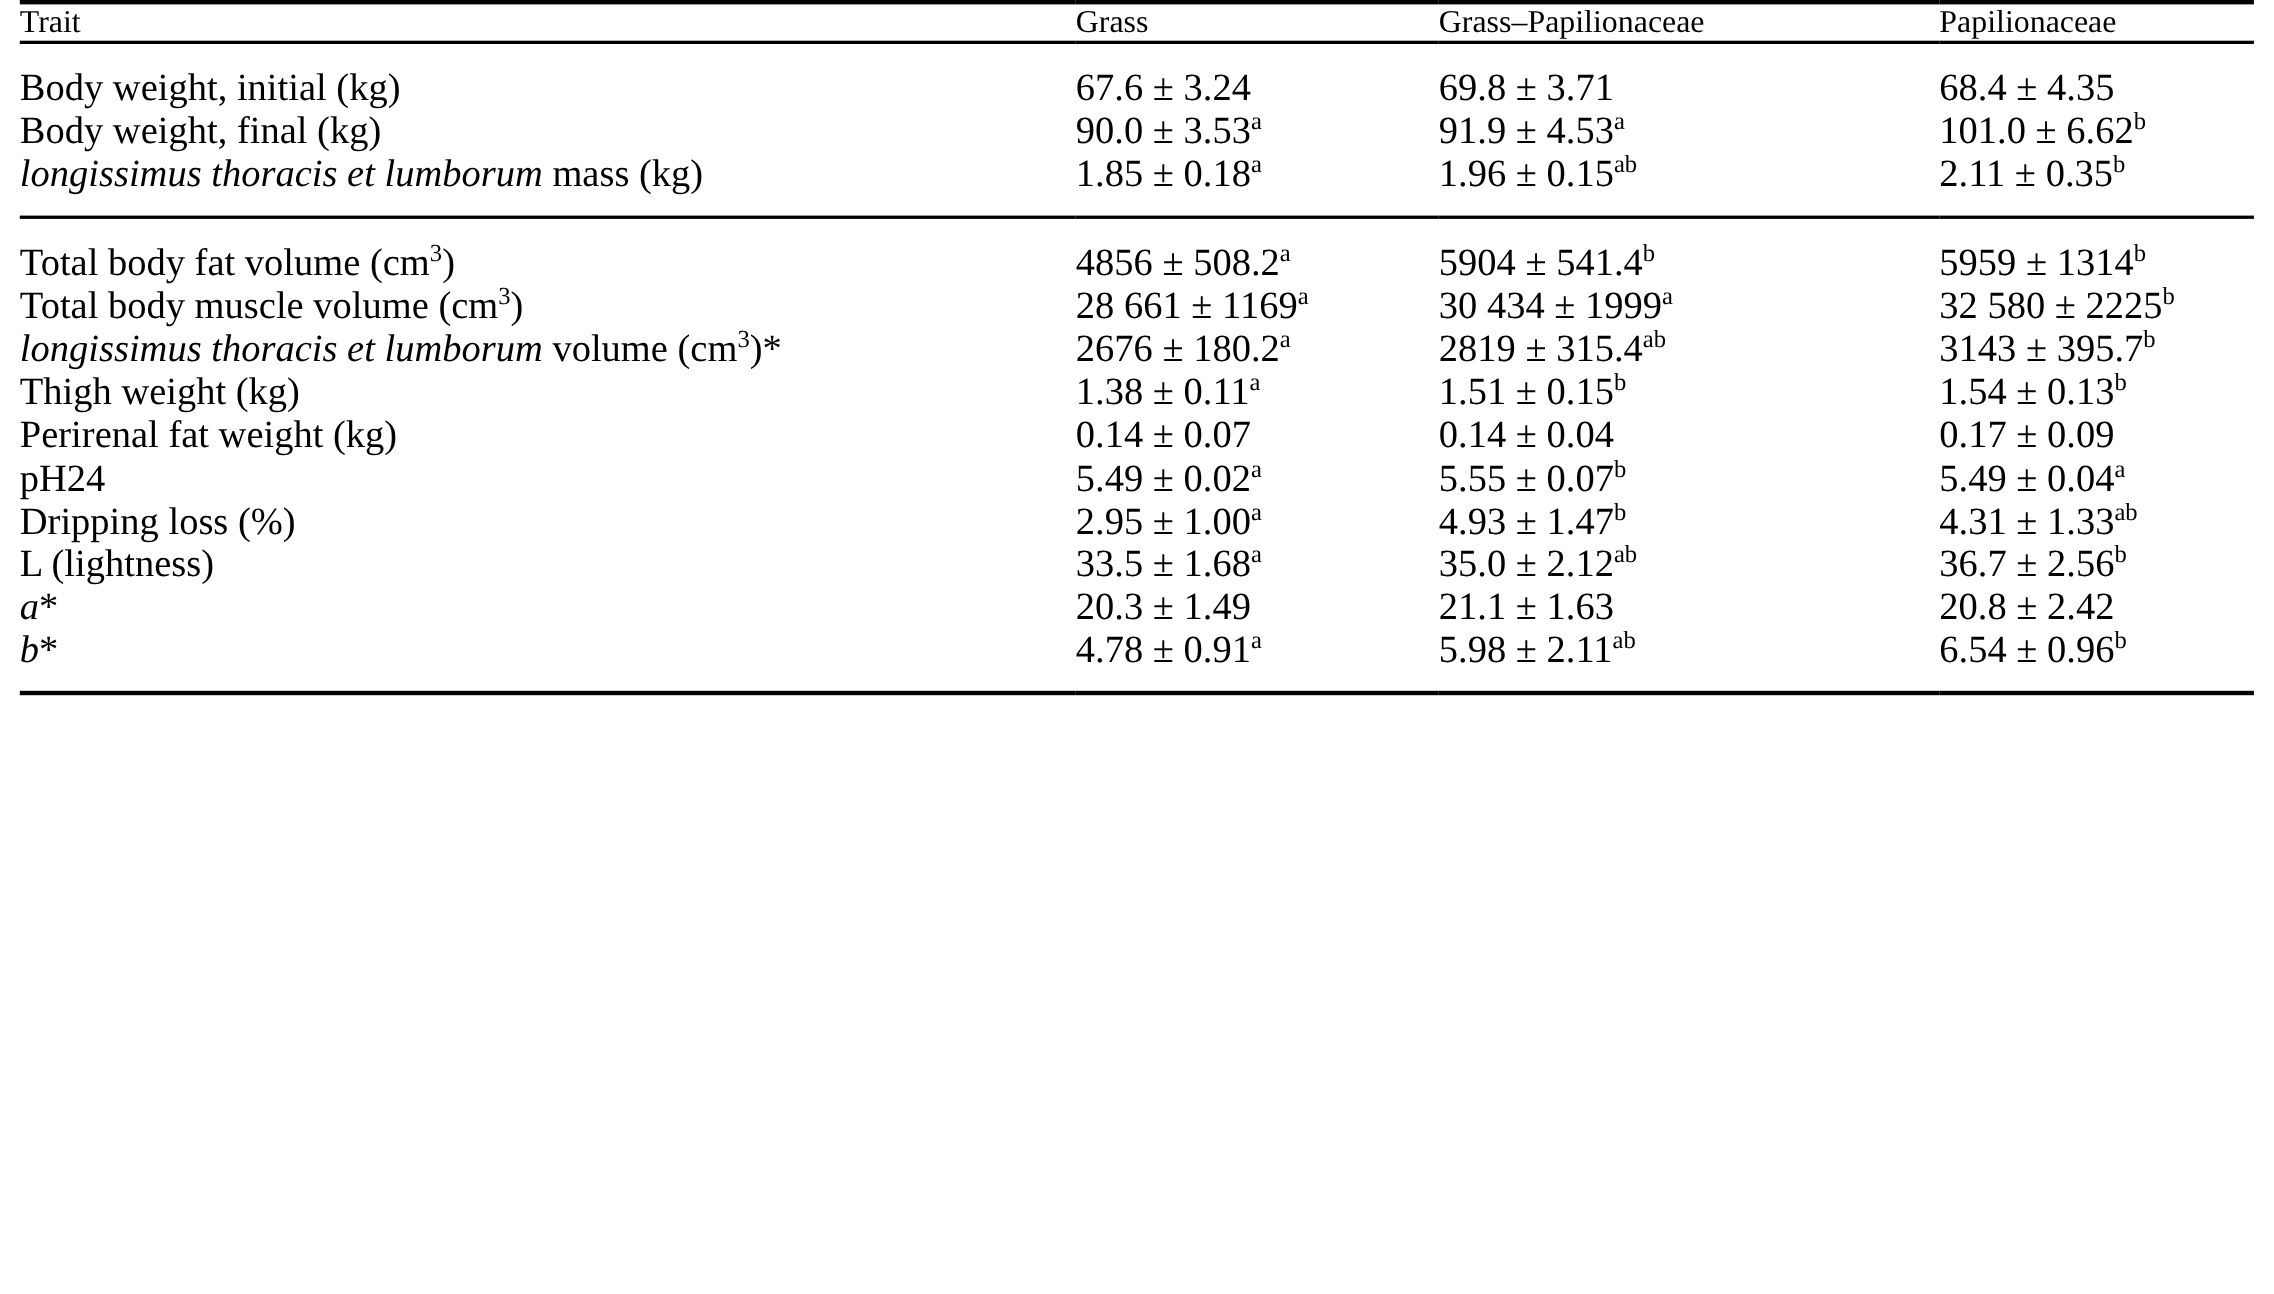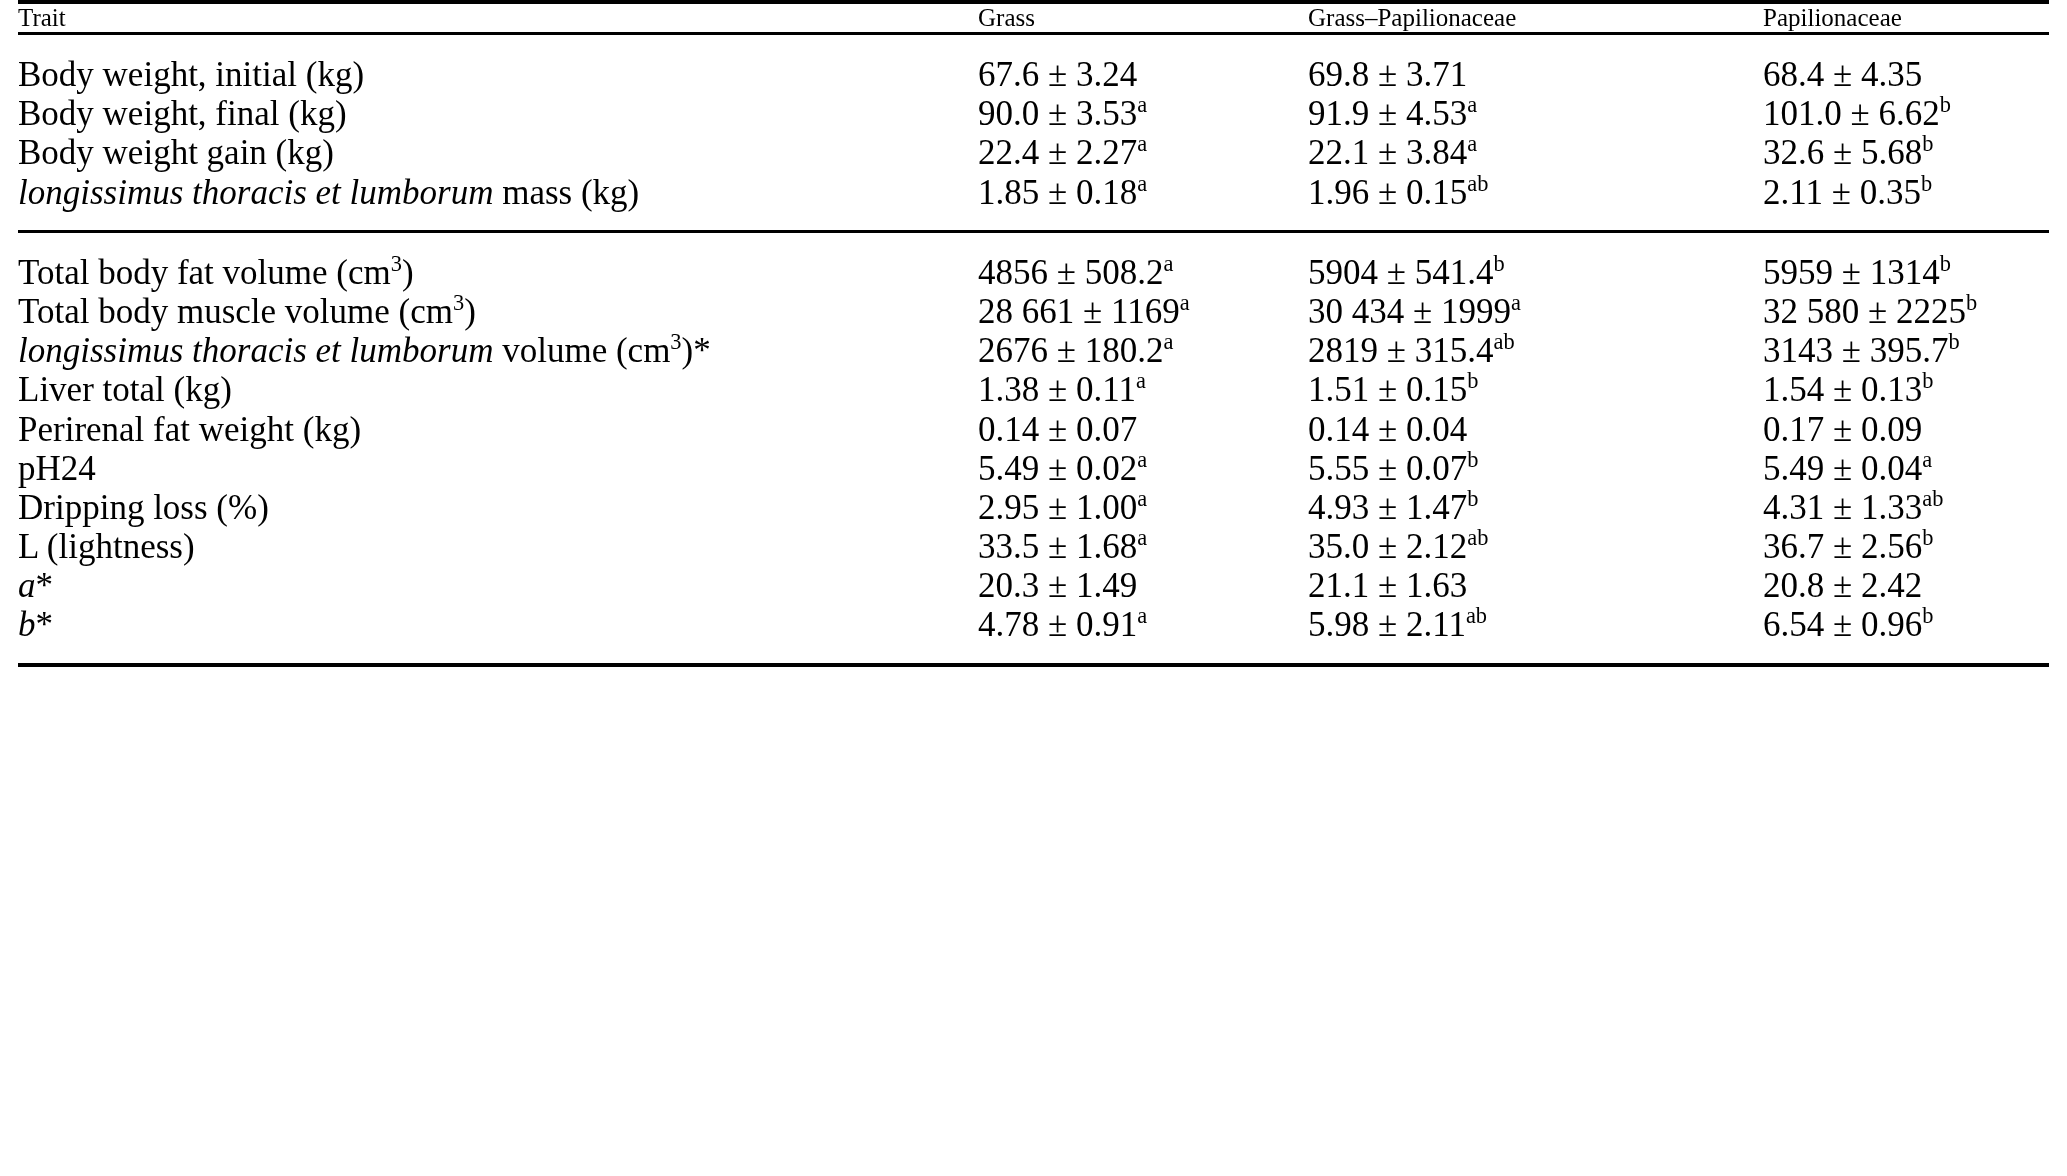--- a/index.html
+++ b/index.html
@@ -38,21 +38,21 @@
   }
   
   tr.rule-top > * { border-top: 4px solid #000; }
   tr.rule-head-bottom > * { border-bottom: 3px solid #000; }
   tr.rule-section > * { border-top: 3px solid #000; }
   tr.rule-bottom > * { border-bottom: 4px solid #000; }
 
   .hdr-row th {
     padding-top: 16px;
     padding-bottom: 16px;
-    font-size: 25px;
+    font-size: 29px;
   }
   .body-row td {
     padding-top: 7px;
     padding-bottom: 7px;
     line-height: 1.12;
     font-size: 35px;
     white-space: nowrap;
   }
   tr.first-in-block td { padding-top: 20px; }
   tr.last-in-block td { padding-bottom: 18px; margin-left: 48px; }
@@ -85,26 +85,20 @@
           <td><span>67.6 ± 3.24</span></td>
           <td><span>69.8 ± 3.71</span></td>
           <td><span>68.4 ± 4.35</span></td>
         </tr>
         <tr class="body-row">
           <td><span>Body weight, final (kg)</span></td>
           <td><span>90.0 ± 3.53</span><sup>a</sup></td>
           <td><span>91.9 ± 4.53</span><sup>a</sup></td>
           <td><span>101.0 ± 6.62</span><sup>b</sup></td>
         </tr>
-        <tr class="body-row">
-          <td><span>Body weight gain (kg)</span></td>
-          <td><span>22.4 ± 2.27</span><sup>a</sup></td>
-          <td><span>22.1 ± 3.84</span><sup>a</sup></td>
-          <td><span>32.6 ± 5.68</span><sup>b</sup></td>
-        </tr>
         <tr class="body-row last-in-block">
           <td><span class="it">longissimus thoracis et lumborum</span><span> mass (kg)</span></td>
           <td><span>1.85 ± 0.18</span><sup>a</sup></td>
           <td><span>1.96 ± 0.15</span><sup>ab</sup></td>
           <td><span>2.11 ± 0.35</span><sup>b</sup></td>
         </tr>
         <tr class="body-row first-in-block rule-section">
           <td><span>Total body fat volume (cm</span><sup>3</sup><span>)</span></td>
           <td><span>4856 ± 508.2</span><sup>a</sup></td>
           <td><span>5904 ± 541.4</span><sup>b</sup></td>
@@ -116,21 +110,21 @@
           <td><span>30 434 ± 1999</span><sup>a</sup></td>
           <td><span>32 580 ± 2225</span><sup>b</sup></td>
         </tr>
         <tr class="body-row">
           <td><span class="it">longissimus thoracis et lumborum</span><span> volume (cm</span><sup>3</sup><span>)*</span></td>
           <td><span>2676 ± 180.2</span><sup>a</sup></td>
           <td><span>2819 ± 315.4</span><sup>ab</sup></td>
           <td><span>3143 ± 395.7</span><sup>b</sup></td>
         </tr>
         <tr class="body-row">
-          <td><span>Liver total (kg)</span></td>
+          <td><span>Thigh weight (kg)</span></td>
           <td><span>1.38 ± 0.11</span><sup>a</sup></td>
           <td><span>1.51 ± 0.15</span><sup>b</sup></td>
           <td><span>1.54 ± 0.13</span><sup>b</sup></td>
         </tr>
         <tr class="body-row">
           <td><span>Perirenal fat weight (kg)</span></td>
           <td><span>0.14 ± 0.07</span></td>
           <td><span>0.14 ± 0.04</span></td>
           <td><span>0.17 ± 0.09</span></td>
         </tr>

